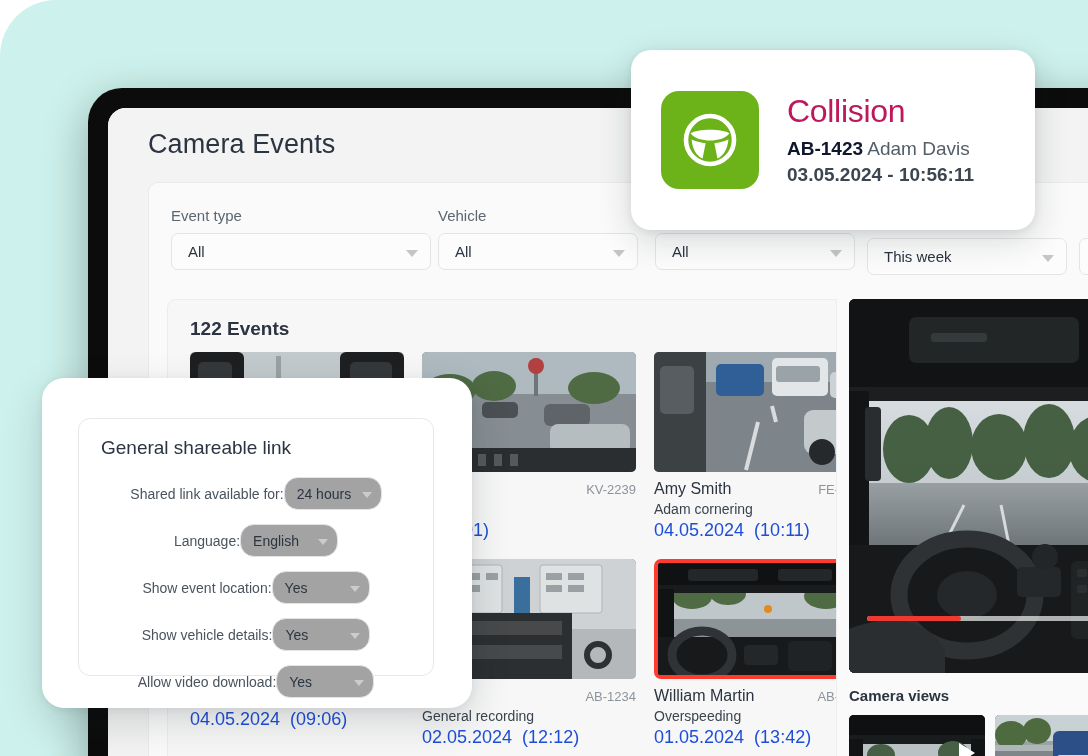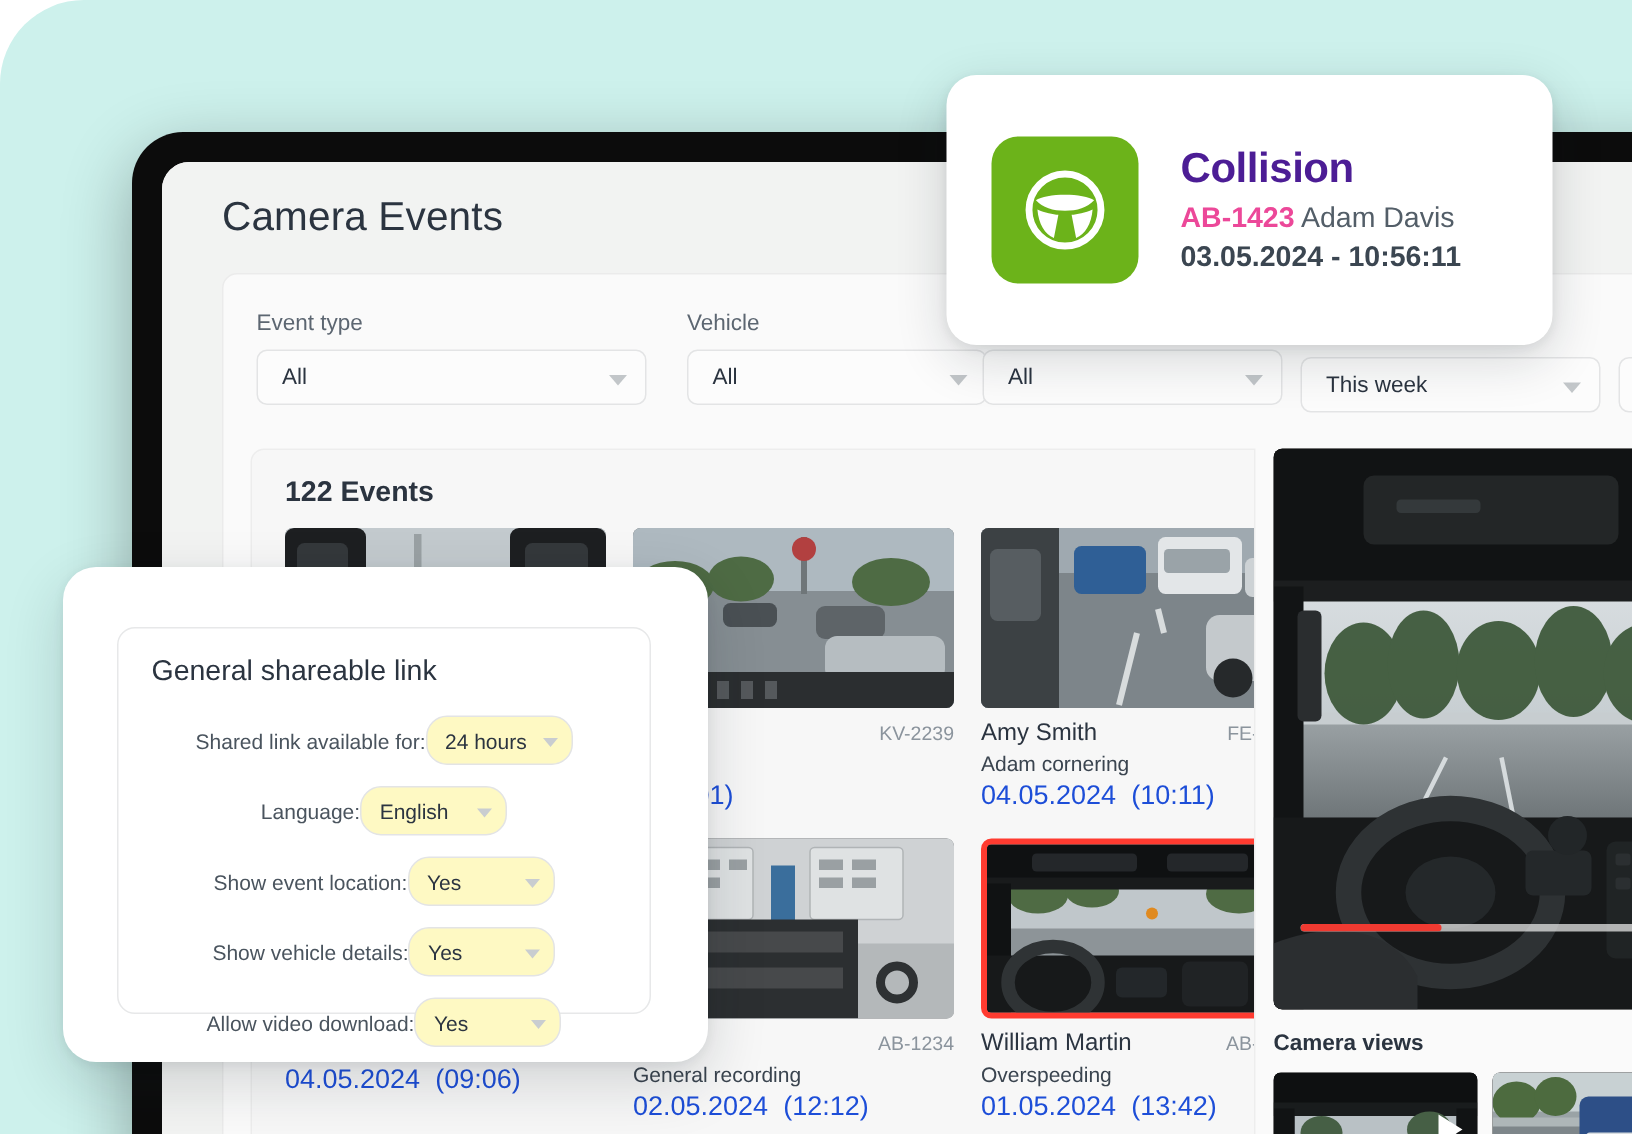--- a/index.html
+++ b/index.html
@@ -186,25 +186,25 @@
     padding: 0 30px;
   }
   #collision-icon {
     width: 98px; height: 98px; min-width: 98px;
     background: #6cb31a;
     border-radius: 18px;
     display: flex; align-items: center; justify-content: center;
   }
   #collision-text { margin-left: 28px; }
   #collision-title {
-    font-size: 28px; font-weight: 700; color: #4c1d95;
+    font-size: 32px; font-weight: 400; color: #be185d;
     letter-spacing: -0.3px; line-height: 1.1;
   }
   #collision-sub1 { margin-top: 8px; font-size: 19px; color: #535e68; }
-  #collision-sub1 .plate { font-weight: 700; color: #ec4899; }
+  #collision-sub1 .plate { font-weight: 700; color: #0f172a; }
   #collision-sub2 { margin-top: 4px; font-size: 19px; font-weight: 700; color: #3b4651; }
 
   
   #share-dialog {
     position: absolute; left: 42px; top: 378px;
     width: 430px; height: 330px;
     background: #ffffff;
     border-radius: 22px;
     box-shadow: 0 14px 40px rgba(20,30,40,0.16), 0 2px 8px rgba(20,30,40,0.07);
   }
@@ -220,21 +220,21 @@
     font-size: 19px; color: #2b3440; margin-bottom: 18px;
   }
   .share-row {
     display: flex; align-items: center; justify-content: center;
     margin-bottom: 14px;
   }
   .share-row-label { font-size: 14px; color: #4a545e; }
   .share-select {
     position: relative;
     width: 98px; height: 33px;
-    background: #fef9c3;
+    background: #a3a3a3;
     border: 1px solid #e3e4e5;
     border-radius: 14px;
     display: flex; align-items: center;
     padding: 0 12px;
     font-size: 14px; color: #2b3440;
     cursor: pointer;
   }
   .share-select .caret {
     position: absolute; right: 9px; top: 50%;
     width: 0; height: 0; margin-top: -2px;
@@ -260,21 +260,21 @@
       <div id="filter-bar">
 
         <div class="filter-group" style="left:22px; width:260px;">
           <span class="filter-label">Event type</span>
           <div class="select-box">
             <span>All</span>
             <span class="caret"></span>
           </div>
         </div>
 
-        <div class="filter-group" style="left:309px; width:200px;">
+        <div class="filter-group" style="left:289px; width:200px;">
           <span class="filter-label">Vehicle</span>
           <div class="select-box">
             <span>All</span>
             <span class="caret"></span>
           </div>
         </div>
 
         <div class="filter-group" style="left:506px; width:200px;">
           <span class="filter-label">Driver</span>
           <div class="select-box">

